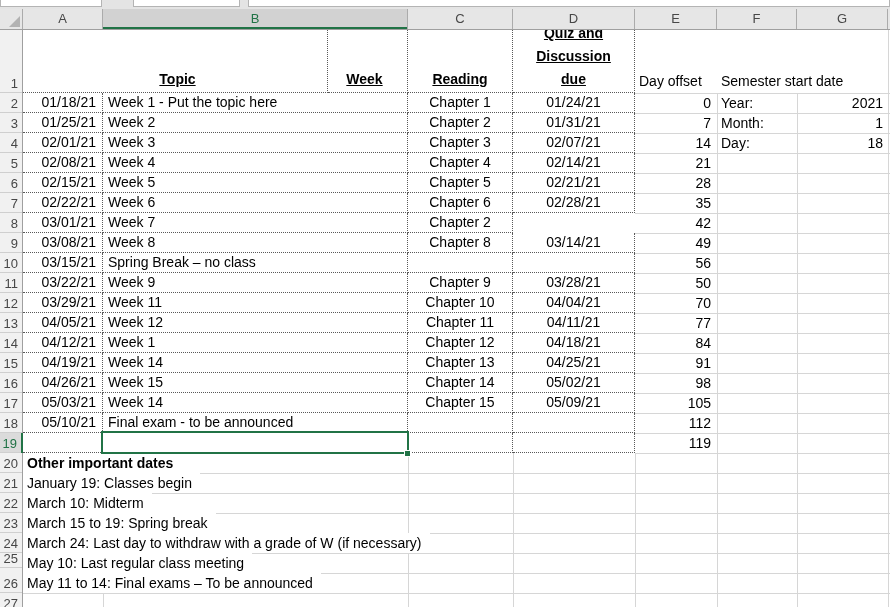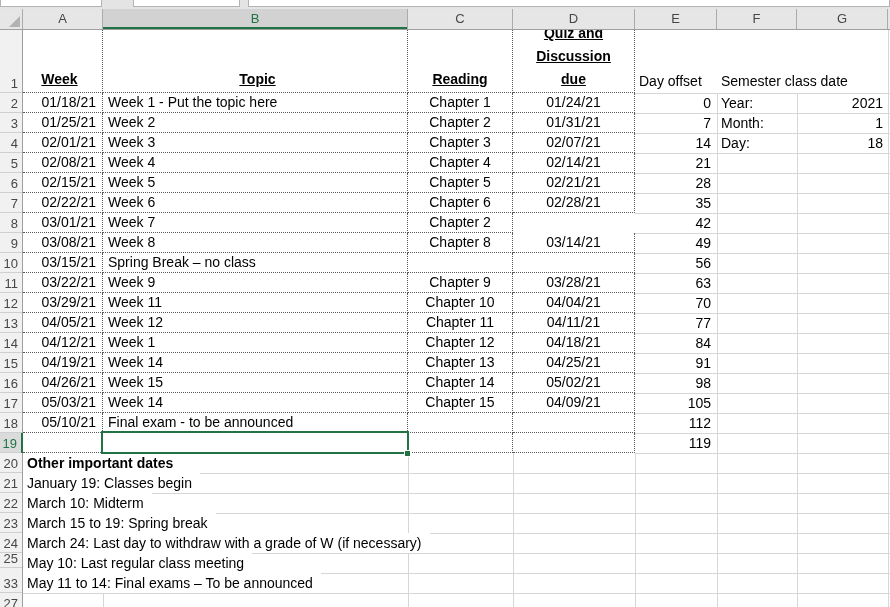--- a/index.html
+++ b/index.html
@@ -141,28 +141,28 @@
       <div class="rhdr" style="top: 343px; height: 20px; text-align: right;">16</div>
       <div class="rhdr" style="top: 363px; height: 20px;">17</div>
       <div class="rhdr" style="top: 383px; height: 20px;">18</div>
       <div class="rhdr sel" style="top: 403px; height: 20px;">19</div>
       <div class="rhdr" style="top: 423px; height: 20px;">20</div>
       <div class="rhdr" style="top: 443px; height: 20px;">21</div>
       <div class="rhdr" style="top: 463px; height: 20px;">22</div>
       <div class="rhdr" style="top: 483px; height: 20px;">23</div>
       <div class="rhdr" style="top: 503px; height: 20px;">24</div>
       <div class="rhdr" style="top: 518px; height: 20px;">25</div>
-      <div class="rhdr" style="top: 543px; height: 20px;">33</div>
+      <div class="rhdr" style="top: 543px; height: 20px;">26</div>
       <div class="rhdr" style="top: 563px; height: 20px;">27</div>
     </div>
 
   <div id="dotted-table">
     <div class="trow1">
+      <div class="tcell cB hcell">Topic</div>
       <div class="tcell cA hcell">Week</div>
-      <div class="tcell cB hcell">Topic</div>
       <div class="tcell cC hcell">Reading</div>
       <div class="tcell cD hcell">
           <span class="hwrap">Quiz and Discussion due</span>
         </div>
     </div>
   <div class="trow">
         <div class="tcell cA">01/18/21</div>
         <div class="tcell cB">Week 1 - Put the topic here</div>
         <div class="tcell cC">Chapter 1</div>
         <div class="tcell cD">01/24/21</div>
@@ -247,52 +247,52 @@
       <div class="trow">
         <div class="tcell cA">04/26/21</div>
         <div class="tcell cB">Week 15</div>
         <div class="tcell cC">Chapter 14</div>
         <div class="tcell cD">05/02/21</div>
       </div>
       <div class="trow">
         <div class="tcell cA">05/03/21</div>
         <div class="tcell cB">Week 14</div>
         <div class="tcell cC">Chapter 15</div>
-        <div class="tcell cD">04/09/21</div>
+        <div class="tcell cD">05/09/21</div>
       </div>
       <div class="trow">
         <div class="tcell cA">05/10/21</div>
         <div class="tcell cB">Final exam - to be announced</div>
         <div class="tcell cC"></div>
         <div class="tcell cD"></div>
       </div>
       <div class="trow">
         <div class="tcell cA"></div>
         <div class="tcell cB"></div>
         <div class="tcell cC"></div>
         <div class="tcell cD"></div>
       </div>
     </div>
 
   <div id="e1">Day offset</div>
-  <div id="f1">Semester class date</div>
+  <div id="f1">Semester start date</div>
 
   <div id="sel-border"></div>
   <div id="fill-handle"></div>
 
 <div class="pcell pr" style="left: 635px; top: 93px; width: 82px;">0</div>
     <div class="pcell pr" style="left: 635px; top: 113px; width: 82px;">7</div>
     <div class="pcell pr" style="left: 635px; top: 133px; width: 82px;">14</div>
     <div class="pcell pr" style="left: 635px; top: 153px; width: 82px;">21</div>
     <div class="pcell pr" style="left: 635px; top: 173px; width: 82px;">28</div>
     <div class="pcell pr" style="left: 635px; top: 193px; width: 82px;">35</div>
     <div class="pcell pr" style="left: 635px; top: 213px; width: 82px;">42</div>
     <div class="pcell pr" style="left: 635px; top: 233px; width: 82px;">49</div>
     <div class="pcell pr" style="left: 635px; top: 253px; width: 82px;">56</div>
-    <div class="pcell pr" style="left: 635px; top: 273px; width: 82px;">63</div>
+    <div class="pcell pr" style="left: 635px; top: 273px; width: 82px;">50</div>
     <div class="pcell pr" style="left: 635px; top: 293px; width: 82px;">70</div>
     <div class="pcell pr" style="left: 635px; top: 313px; width: 82px;">77</div>
     <div class="pcell pr" style="left: 635px; top: 333px; width: 82px;">84</div>
     <div class="pcell pr" style="left: 635px; top: 353px; width: 82px;">91</div>
     <div class="pcell pr" style="left: 635px; top: 373px; width: 82px;">98</div>
     <div class="pcell pr" style="left: 635px; top: 393px; width: 82px;">105</div>
     <div class="pcell pr" style="left: 635px; top: 413px; width: 82px;">112</div>
     <div class="pcell pr" style="left: 635px; top: 433px; width: 82px;">119</div>
     <div class="pcell pl" style="left: 717px; top: 93px; width: 80px;">Year:</div>
     <div class="pcell pr" style="left: 797px; top: 93px; width: 91px; padding-right: 5px;">2021</div>

